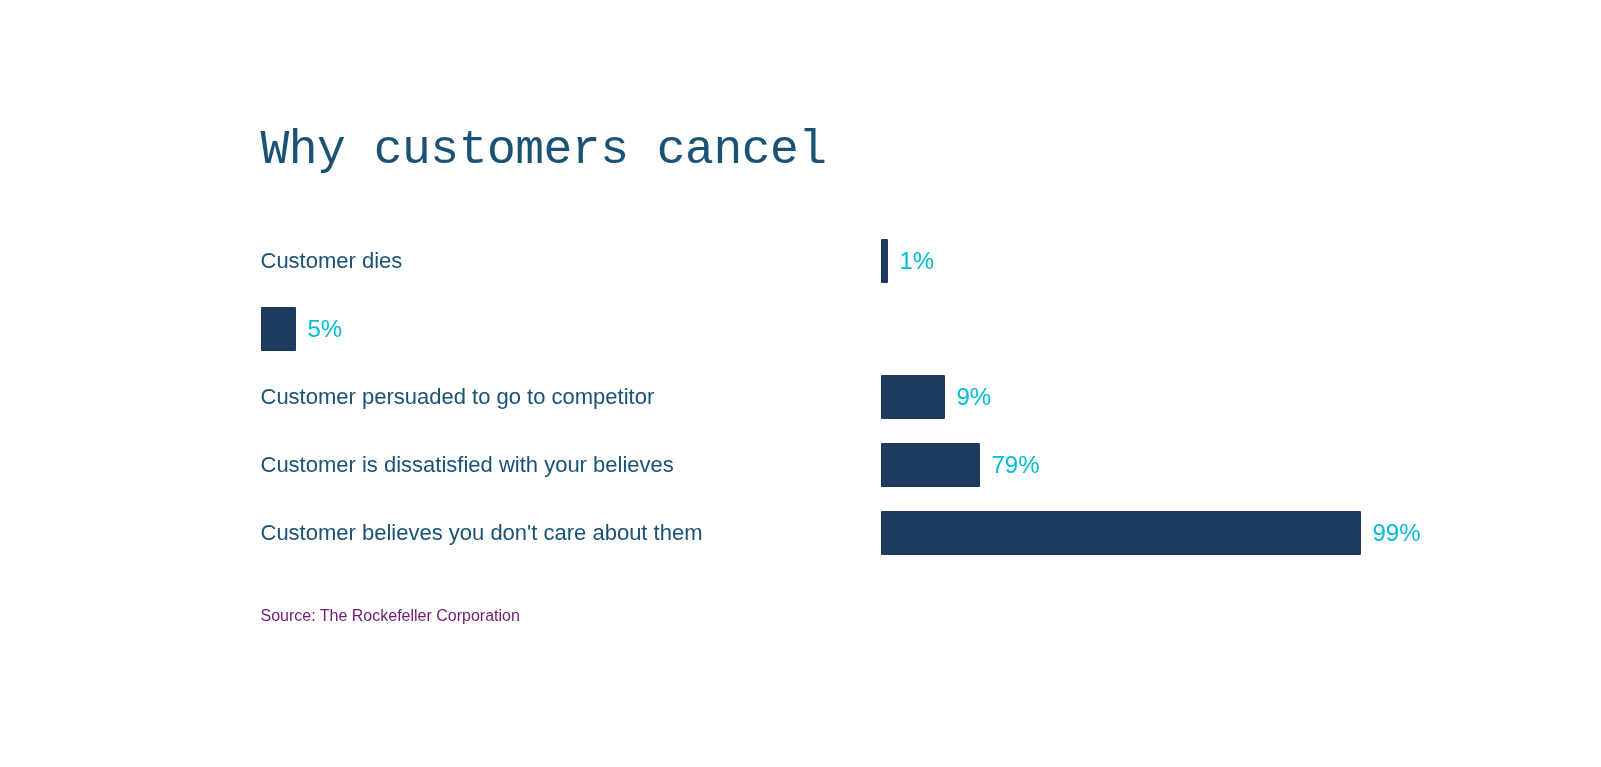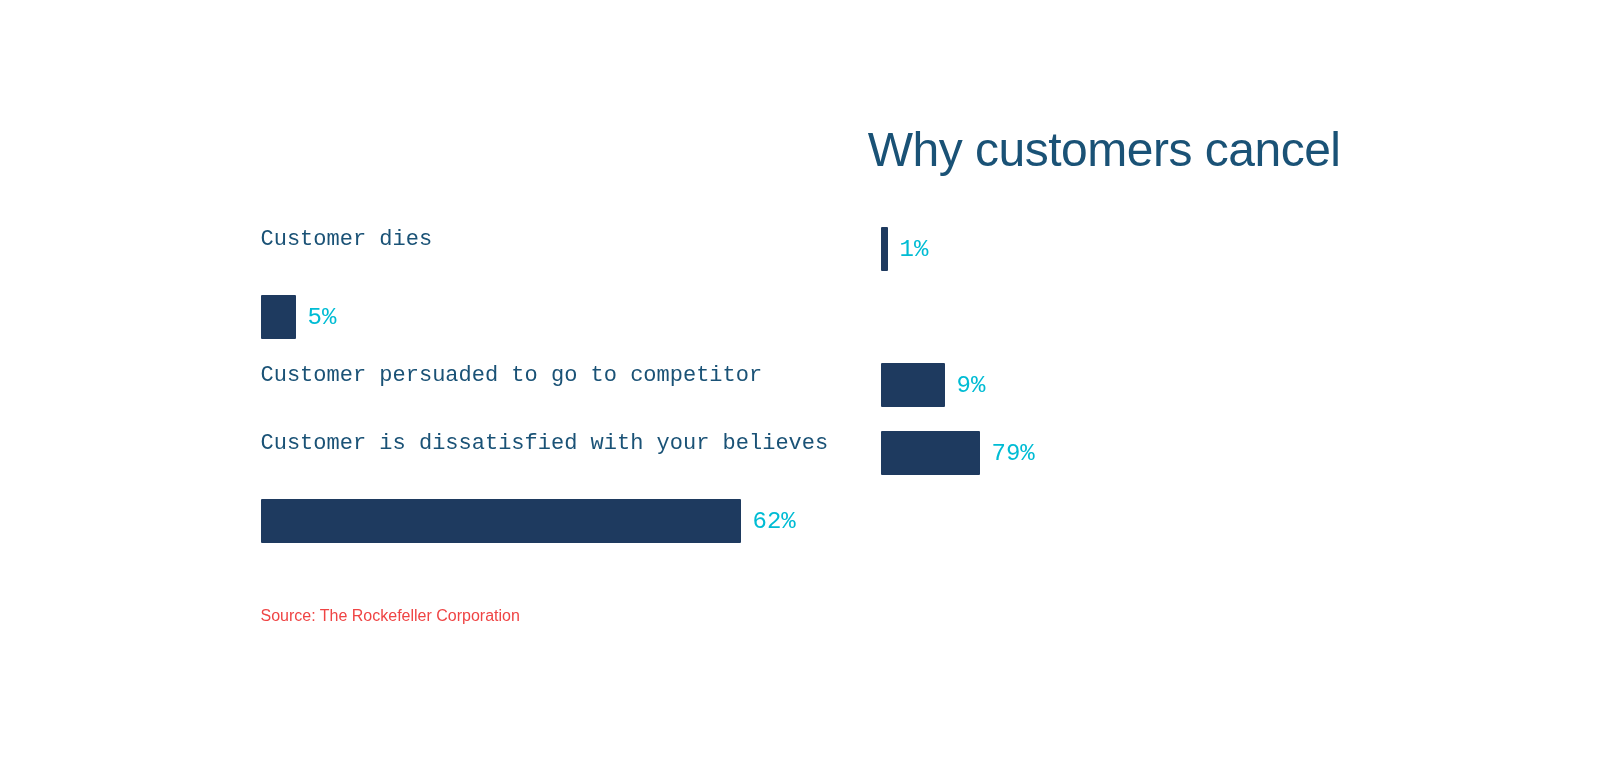--- a/index.html
+++ b/index.html
@@ -17,39 +17,39 @@
       align-items: center;
       justify-content: center;
     }
 
     .chart-container {
       width: 1200px;
       padding: 40px 60px 60px 60px;
     }
 
     .chart-title {
-      text-align: right;
+      text-align: left;
       font-size: 48px;
       font-weight: 300;
       color: #1a5276;
       margin-bottom: 50px;
       letter-spacing: -0.5px;
+      font-family: Liberation Mono, monospace;
     }
 
     .chart-rows {
       display: flex;
       flex-direction: column;
       gap: 0px;
     }
 
     .chart-row {
       display: flex;
-      align-items: flex-start;
+      align-items: center;
       height: 68px;
-      font-family: Liberation Mono, monospace;
     }
 
     .row-label {
       width: 620px;
       min-width: 620px;
       font-size: 22px;
       color: #1a5276;
       font-weight: 400;
       padding-right: 20px;
       text-align: left;
@@ -71,21 +71,21 @@
       margin-left: 12px;
       font-size: 24px;
       font-weight: 500;
       color: #00bcd4;
       white-space: nowrap;
     }
 
     .source-text {
       margin-top: 40px;
       font-size: 16px;
-      color: #ef4444;
+      color: #701a75;
       font-weight: 400;
     }
   </style>
 </head>
 <body>
 
 <div class="chart-container">
   <h1 class="chart-title">Why customers cancel</h1>
 
   <div class="chart-rows">
@@ -110,21 +110,22 @@
       </div>
     </div>
       <div class="chart-row">
       <div class="row-label">Customer is dissatisfied with your believes</div>
       <div class="bar-area">
         <div class="bar" style="width: 99px;"></div>
         <span class="bar-label">79%</span>
       </div>
     </div>
       <div class="chart-row">
+      <div class="row-label">Customer believes you don't care about them</div>
       <div class="bar-area">
         <div class="bar" style="width: 480px;"></div>
-        <span class="bar-label">62%</span>
+        <span class="bar-label">99%</span>
       </div>
     </div>
     </div>
 
   <div class="source-text">Source: The Rockefeller Corporation</div>
 </div>
 
 </body></html>

